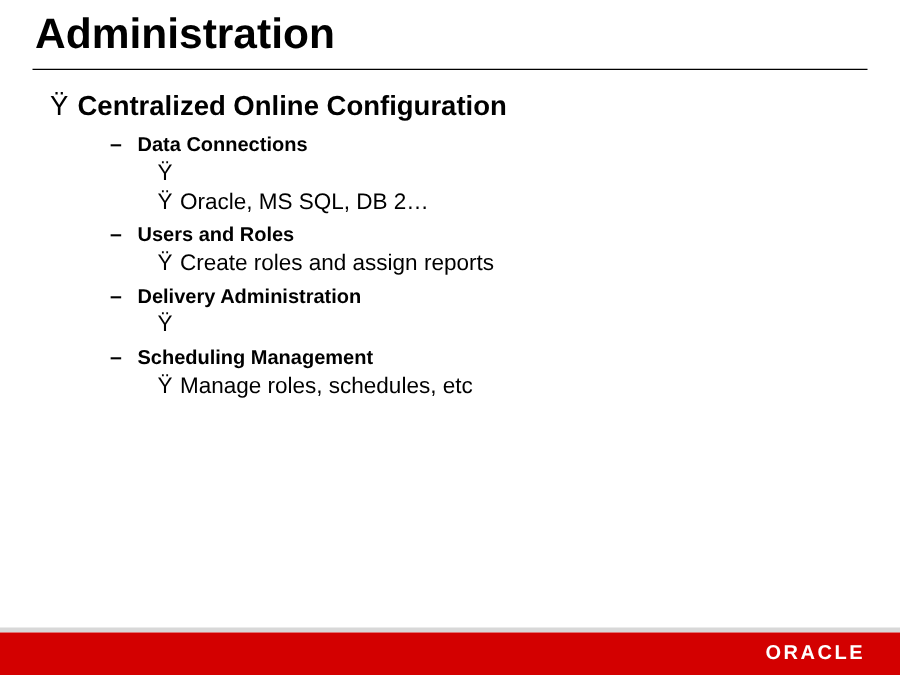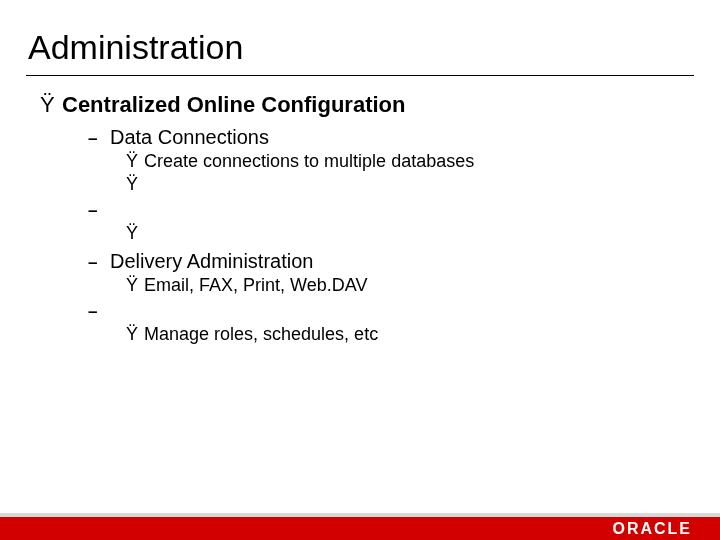--- a/index.html
+++ b/index.html
@@ -1,34 +1,34 @@
 <!DOCTYPE html>
 <html><head>
 <meta charset="utf-8">
 <style>
   * { margin: 0; padding: 0; box-sizing: border-box; }
   html, body { width: 720px; height: 540px; background: #fff; font-family: Arial, Helvetica, sans-serif; color: #000; }
   .slide { width: 720px; height: 540px; position: relative; }
-  .title { font-size: 34px; font-weight: normal; padding: 28px 0 8px 28px; }
+  .title { font-size: 34px; font-weight: bold; padding: 8px 0 8px 28px; }
   .rule { border: none; border-top: 1px solid #000; margin-left: 26px; width: 668px; }
   .content { padding: 16px 40px 0 40px; }
   .l1 { display: flex; align-items: baseline; margin-bottom: 8px; }
   .l1 .bullet { font-size: 22px; width: 22px; display: inline-block; }
   .l1 .text { font-size: 22px; font-weight: bold; }
   .l2-wrap { margin-left: 48px; margin-top: 4px; }
   .l2 { display: flex; align-items: baseline; margin-top: 6px; }
   .l2 .dash { font-size: 17px; width: 22px; display: inline-block; font-weight: bold; }
-  .l2 .text { font-size: 20px; }
+  .l2 .text { font-size: 16px; font-weight: bold; }
   .l3-wrap { margin-left: 38px; margin-top: 2px; }
   .l3 { display: flex; align-items: baseline; margin-top: 2px; }
   .l3 .bullet { font-size: 18px; width: 18px; display: inline-block; }
   .l3 .text { font-size: 18px; }
   .footer { position: absolute; bottom: 0; left: 0; width: 720px; }
   .footer-line { height: 4px; background: #d8d8d8; }
-  .footer-bar { height: 23px; background: #d30000; display: flex; align-items: center; justify-content: flex-end; padding-right: 28px; }
+  .footer-bar { height: 34px; background: #d30000; display: flex; align-items: center; justify-content: flex-end; padding-right: 28px; }
   .oracle-logo { color: #fff; font-family: "Arial Black", Arial, sans-serif; font-weight: 900; letter-spacing: 2px; font-size: 16px; }
 </style>
 </head>
 <body>
 
 <div class="slide">
   <div class="title">Administration</div>
   <hr class="rule">
 
   <div class="content">
@@ -40,49 +40,51 @@
 
     <div class="l2-wrap">
 
       <div class="l2">
         <span class="dash">–</span>
         <span class="text">Data Connections</span>
       </div>
       <div class="l3-wrap">
         <div class="l3">
           <span class="bullet">Ÿ</span>
-          <span class="text">Create connections to multiple databases</span>
         </div>
         <div class="l3">
           <span class="bullet">Ÿ</span>
+          <span class="text">Oracle, MS SQL, DB 2…</span>
         </div>
       </div>
 
       <div class="l2">
         <span class="dash">–</span>
+        <span class="text">Users and Roles</span>
       </div>
       <div class="l3-wrap">
         <div class="l3">
           <span class="bullet">Ÿ</span>
+          <span class="text">Create roles and assign reports</span>
         </div>
       </div>
 
       <div class="l2">
         <span class="dash">–</span>
         <span class="text">Delivery Administration</span>
       </div>
       <div class="l3-wrap">
         <div class="l3">
           <span class="bullet">Ÿ</span>
-          <span class="text">Email, FAX, Print, Web.DAV</span>
         </div>
       </div>
 
       <div class="l2">
         <span class="dash">–</span>
+        <span class="text">Scheduling Management</span>
       </div>
       <div class="l3-wrap">
         <div class="l3">
           <span class="bullet">Ÿ</span>
           <span class="text">Manage roles, schedules, etc</span>
         </div>
       </div>
 
     </div>
   </div>

